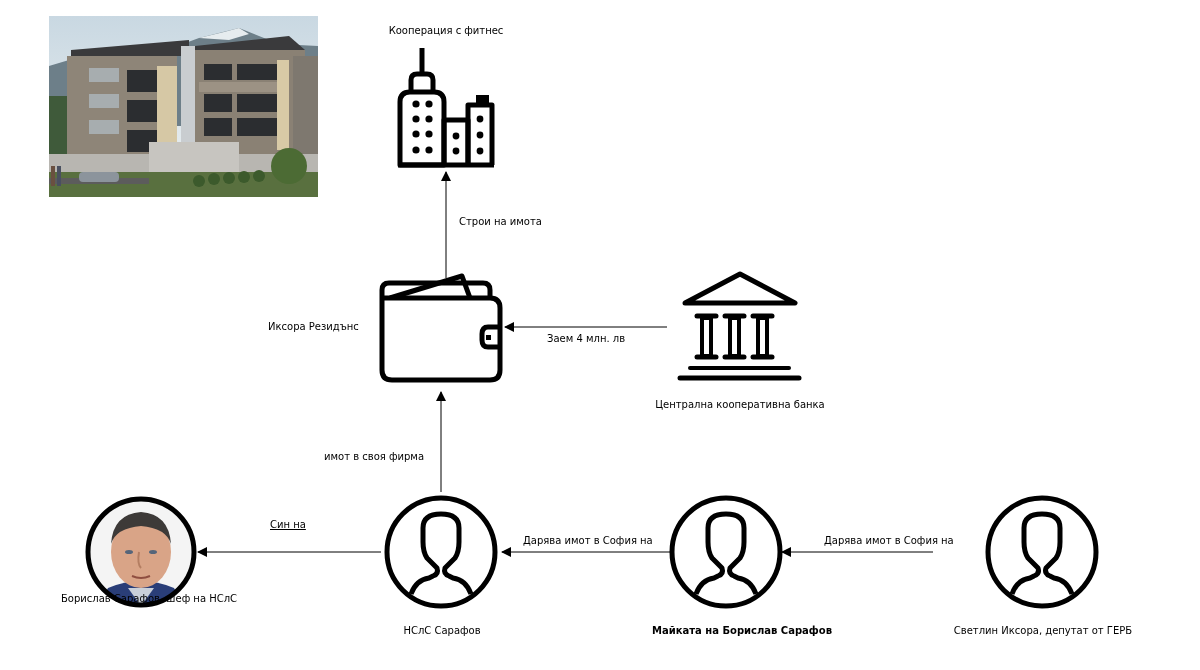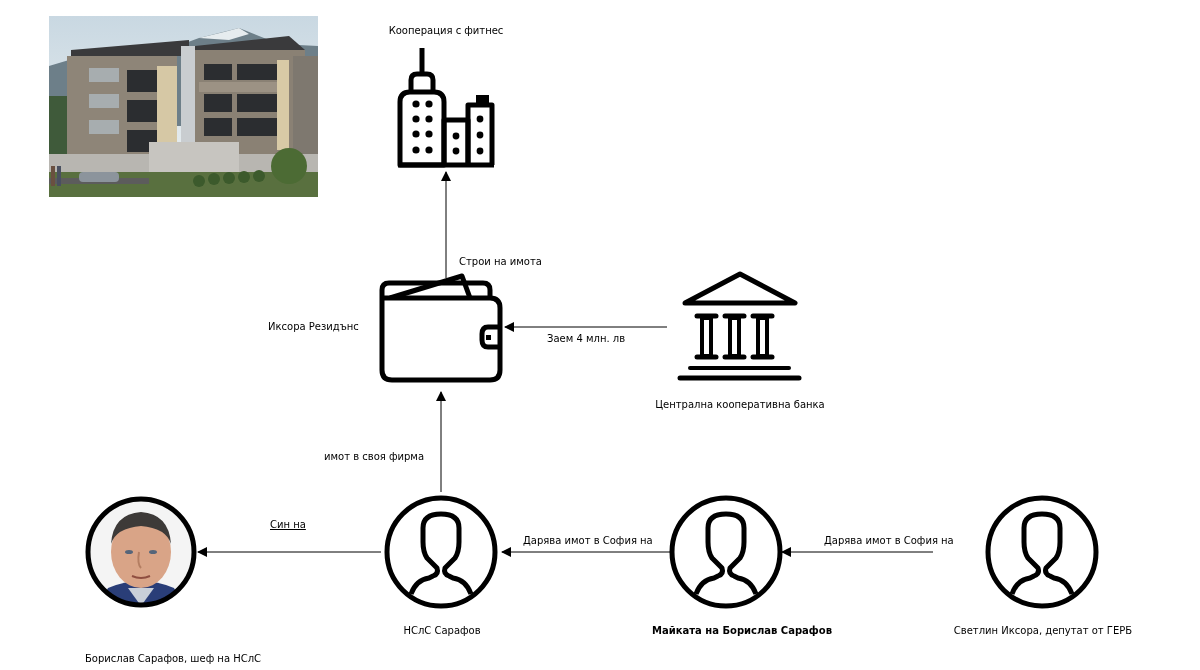--- a/index.html
+++ b/index.html
@@ -154,23 +154,23 @@
   </g>
   <g transform="translate(1042,552)">
     <circle r="54" fill="none" stroke="#000" stroke-width="5"></circle>
     <path d="M-30,42 Q-25,28 -12,26 L-8,24 Q-2,22 -4,16 L-14,6 Q-18,0 -18,-10 L-18,-24 Q-18,-38 0,-38 Q18,-38 18,-24 L18,-10 Q18,0 14,6 L4,16 Q2,22 8,24 L12,26 Q25,28 30,42" fill="none" stroke="#000" stroke-width="5" stroke-linejoin="round"></path>
   </g>
 </svg>
 
 <div class="lbl center" style="left:446px; top:24px;">Кооперация с фитнес</div>
 <div class="lbl" style="left:268px; top:320px;">Иксора Резидънс</div>
 <div class="lbl center" style="left:740px; top:398px;">Централна кооперативна банка</div>
-<div class="lbl center" style="left:149px; top:652px;margin-left:24px;">Борислав Сарафов, шеф на НСлС</div>
+<div class="lbl center" style="left:149px; top:592px;">Борислав Сарафов, шеф на НСлС</div>
 <div class="lbl center" style="left:442px; top:624px;">НСлС Сарафов</div>
 <div class="lbl center" style="left:742px; top:624px;font-weight:bold;">Майката на Борислав Сарафов</div>
 <div class="lbl center" style="left:1043px; top:624px;">Светлин Иксора, депутат от ГЕРБ</div>
 
-<div class="lbl" style="left:459px; top:215px;margin-top:40px;">Строи на имота</div>
+<div class="lbl" style="left:459px; top:215px;">Строи на имота</div>
 <div class="lbl" style="left:547px; top:332px;text-align:right;">Заем 4 млн. лв</div>
 <div class="lbl" style="left:324px; top:434px;margin-top:16px;">имот в своя фирма</div>
 <div class="lbl" style="left:270px; top:518px;text-decoration:underline;">Син на</div>
 <div class="lbl" style="left:523px; top:534px;">Дарява имот в София на</div>
 <div class="lbl" style="left:824px; top:534px;">Дарява имот в София на</div>
 
 </body></html>

